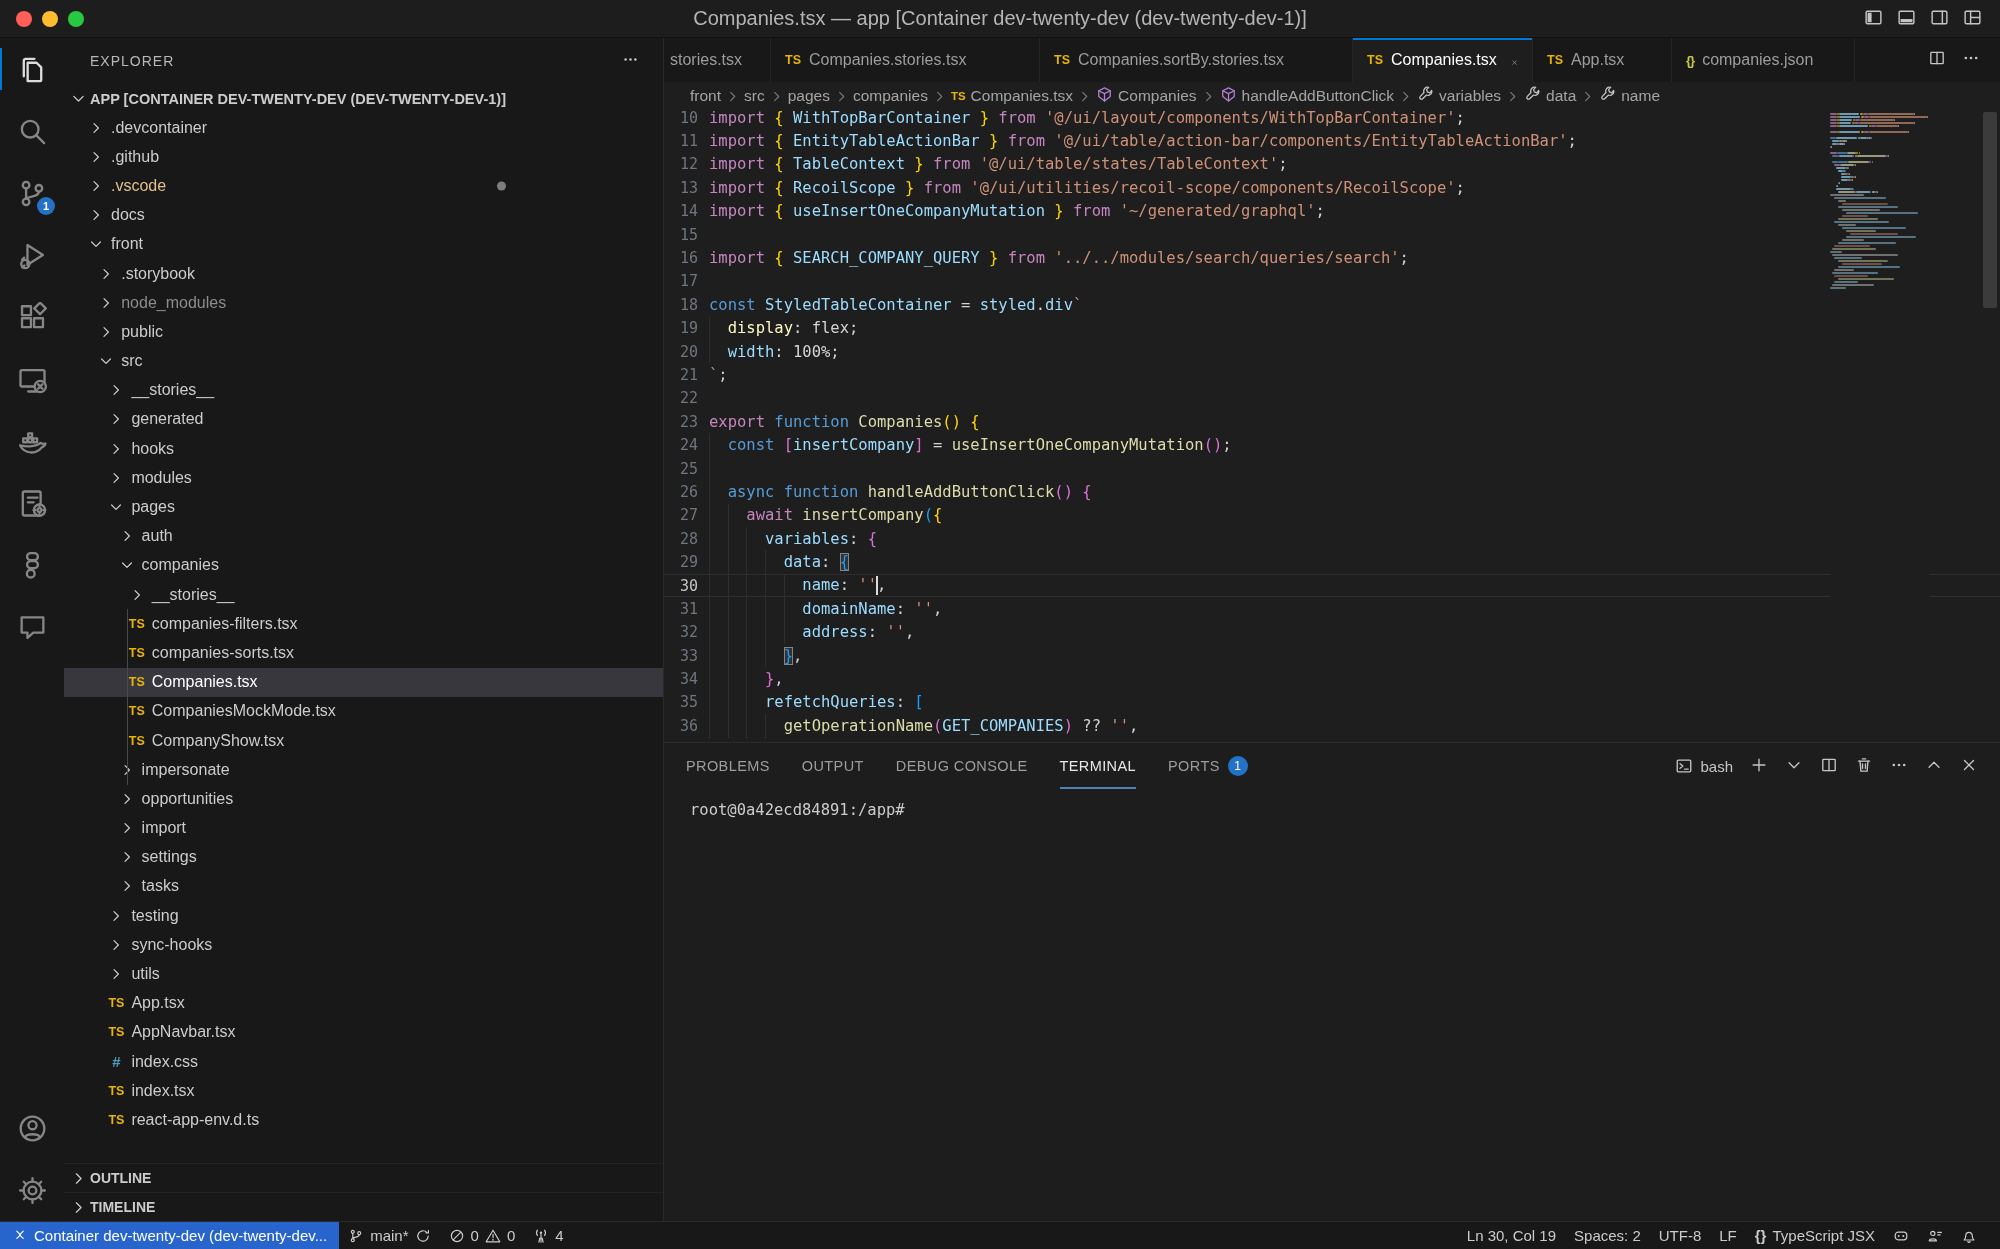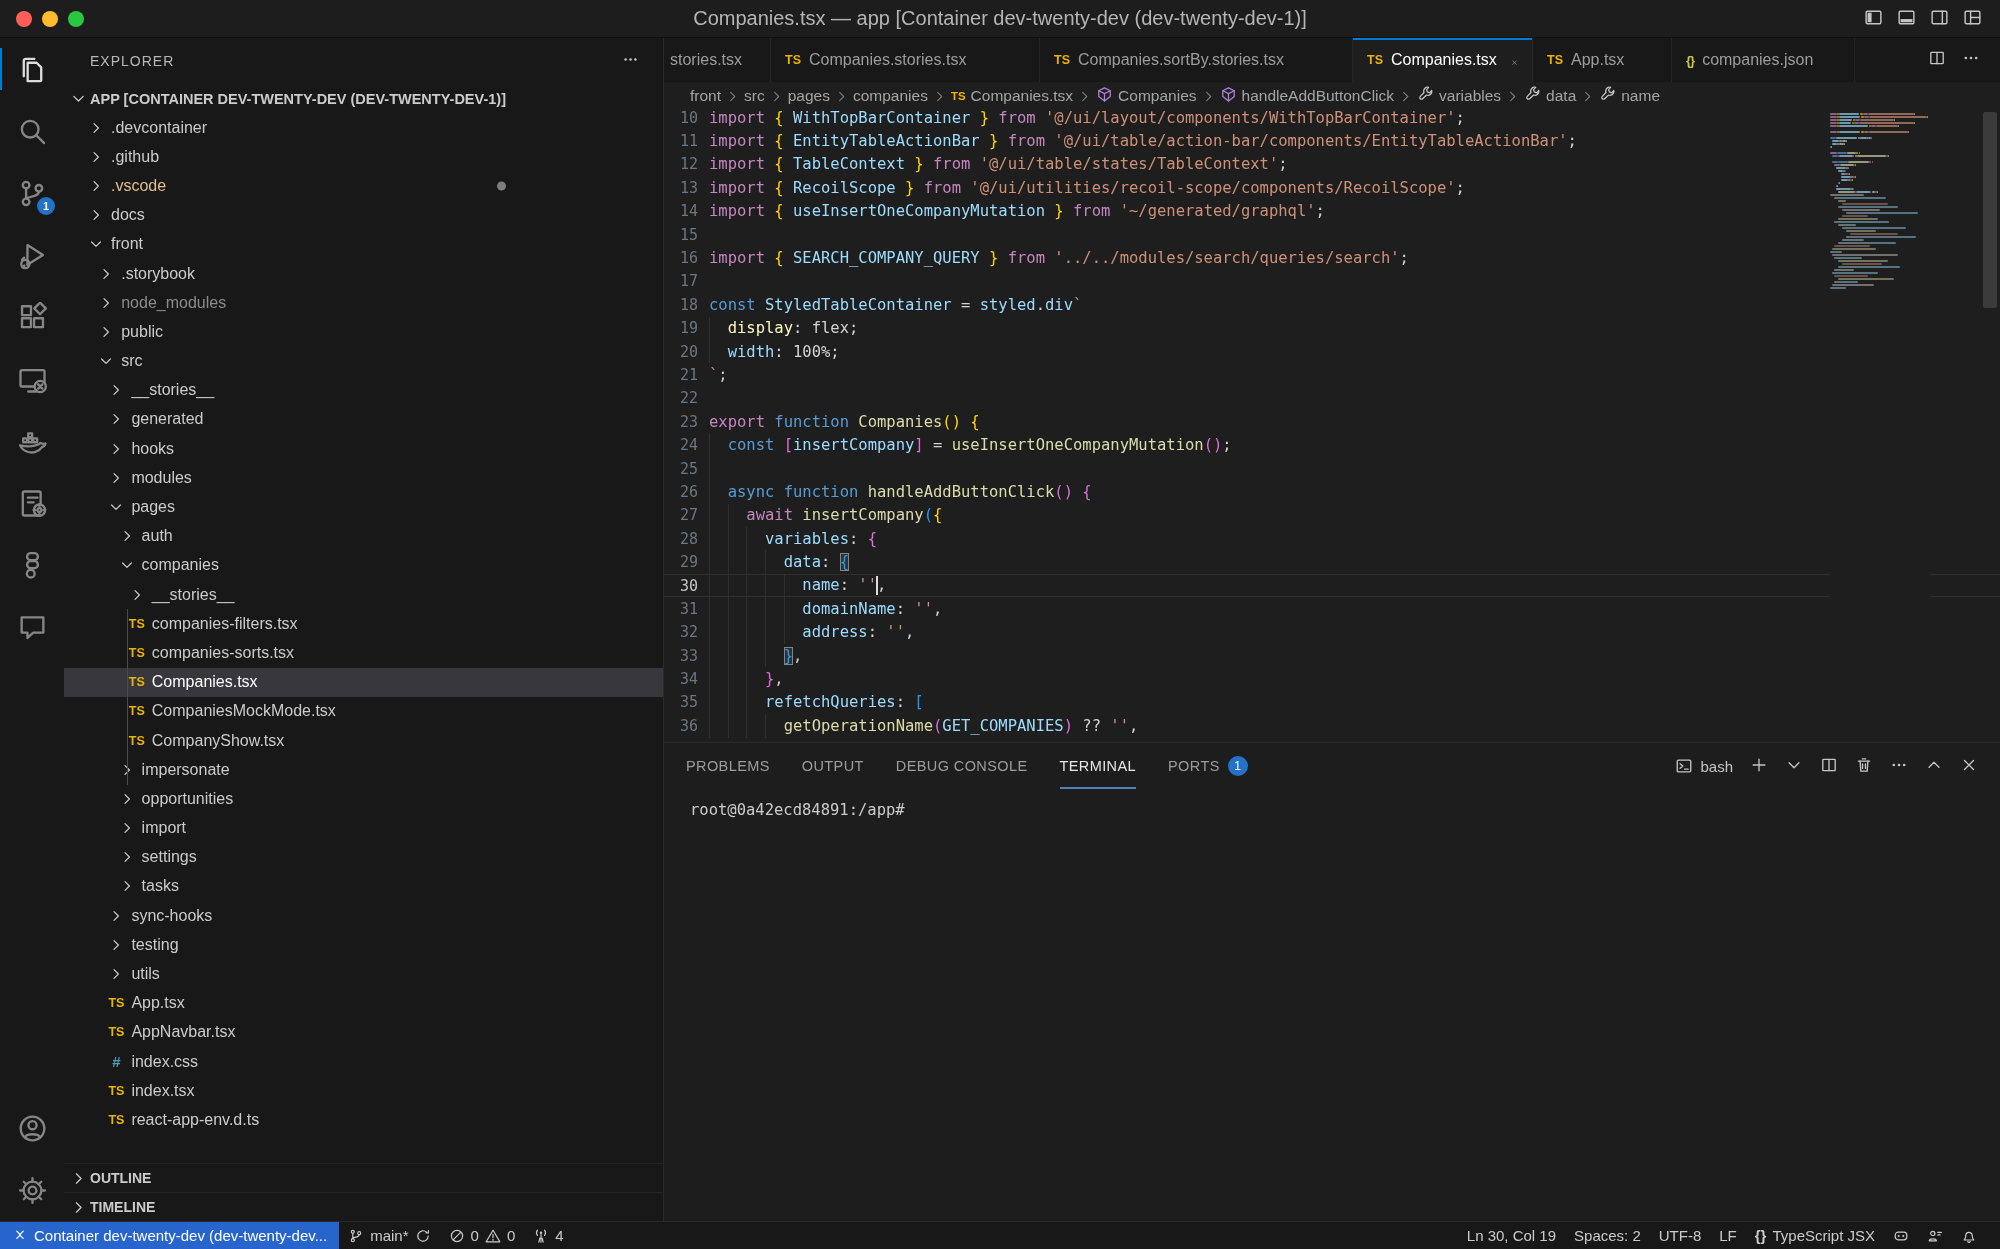--- a/index.html
+++ b/index.html
@@ -452,29 +452,29 @@
               </svg>
             </span>
             <span class="lbl">tasks</span>
           </div>
           <div class="trow" style="padding-left:42.4px">
             <span class="slot">
               <svg class="ic " viewBox="0 0 16 16">
                 <path d="M6 3.6L10.4 8 6 12.4"></path>
               </svg>
             </span>
+            <span class="lbl">testing</span>
+          </div>
+          <div class="trow" style="padding-left:42.4px">
+            <span class="slot">
+              <svg class="ic " viewBox="0 0 16 16">
+                <path d="M6 3.6L10.4 8 6 12.4"></path>
+              </svg>
+            </span>
             <span class="lbl">sync-hooks</span>
-          </div>
-          <div class="trow" style="padding-left:42.4px">
-            <span class="slot">
-              <svg class="ic " viewBox="0 0 16 16">
-                <path d="M6 3.6L10.4 8 6 12.4"></path>
-              </svg>
-            </span>
-            <span class="lbl">testing</span>
           </div>
           <div class="trow" style="padding-left:42.4px">
             <span class="slot">
               <svg class="ic " viewBox="0 0 16 16">
                 <path d="M6 3.6L10.4 8 6 12.4"></path>
               </svg>
             </span>
             <span class="lbl">utils</span>
           </div>
           <div class="trow" style="padding-left:42.4px">

